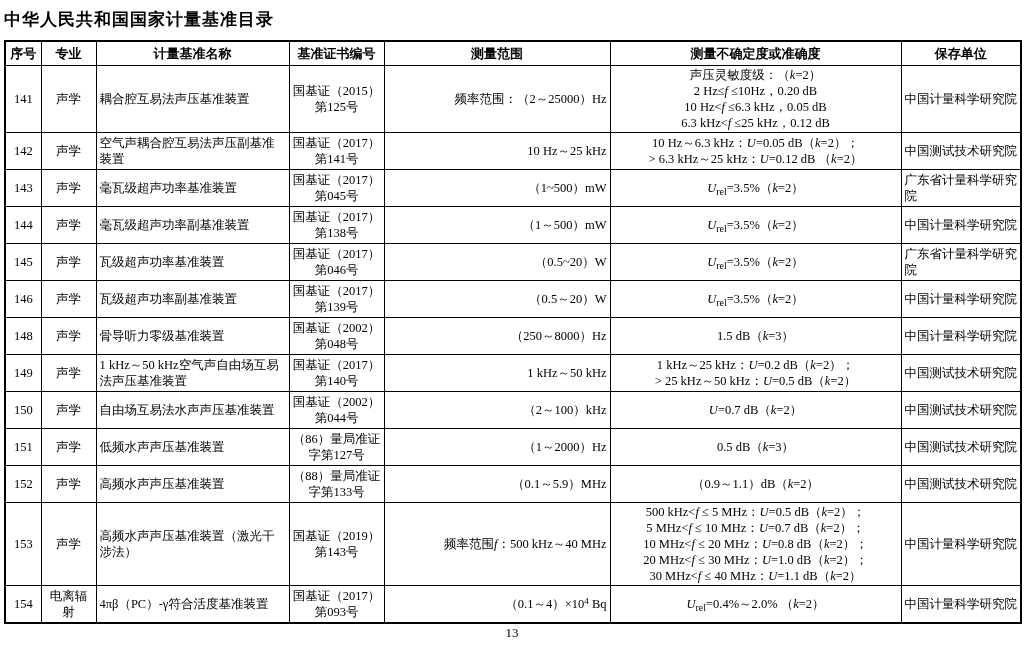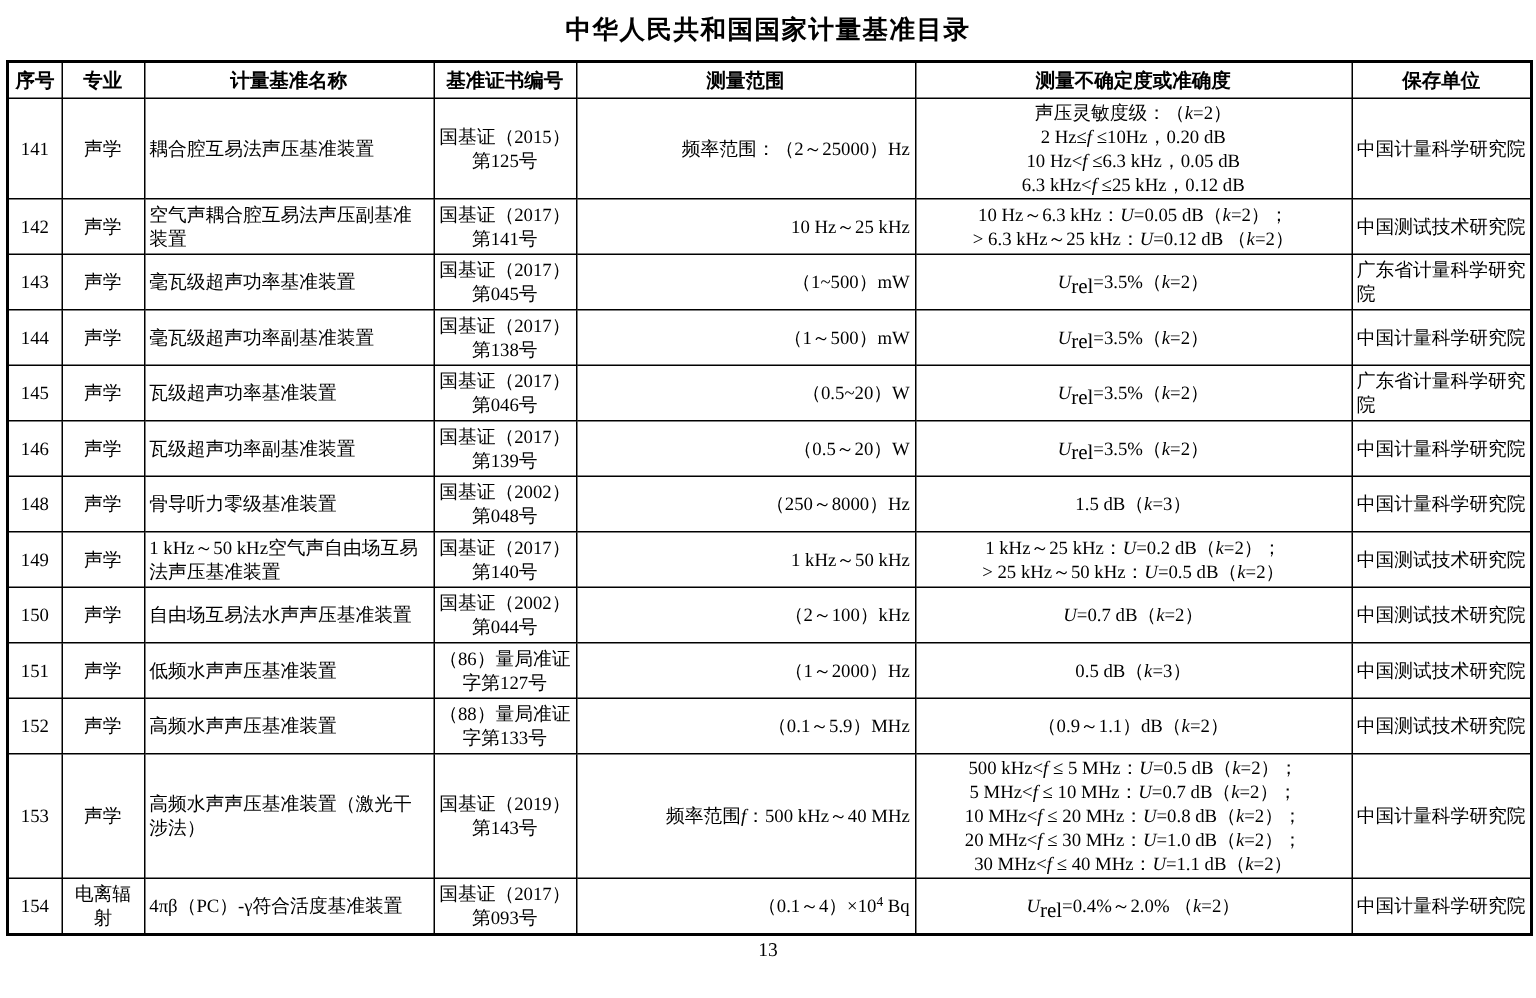--- a/index.html
+++ b/index.html
@@ -19,21 +19,21 @@
     width: 1024px;
     height: 665px;
     padding: 6px 4px 0 4px;
     display: flex;
     flex-direction: column;
   }
   .title {
     font-family: Liberation Mono, monospace;
     font-size: 17px;
     font-weight: bold;
-    text-align: center;
+    text-align: left;
     letter-spacing: 1px;
     margin: 2px 0 9px 0;
   }
   table.standards {
     border-collapse: collapse;
     table-layout: fixed;
     width: 1016px;
     margin: 0 auto;
     border: 2px solid #000;
   }
@@ -55,21 +55,21 @@
   }
   tbody td { height: 34px; }
   .c-seq   { text-align: center; }
   .c-field { text-align: center; }
   .c-name  { text-align: left; }
   .c-cert  { text-align: center; }
   .c-range { text-align: right; padding-left: 10px; }
   .c-unc   { text-align: center; }
   .c-keeper{ text-align: left; }
   td i { font-style: italic; font-family: "Liberation Serif", "DejaVu Serif", serif; }
-  td sub { font-size: 14px; vertical-align: -3px; line-height: 0; }
+  td sub { font-size: 10px; vertical-align: -3px; line-height: 0; }
   td sup { font-size: 9px; vertical-align: 4px; line-height: 0; }
   .footer {
     text-align: center;
     font-size: 13px;
     margin-top: 1px;
   }
 </style>
 </head>
 <body>
 

